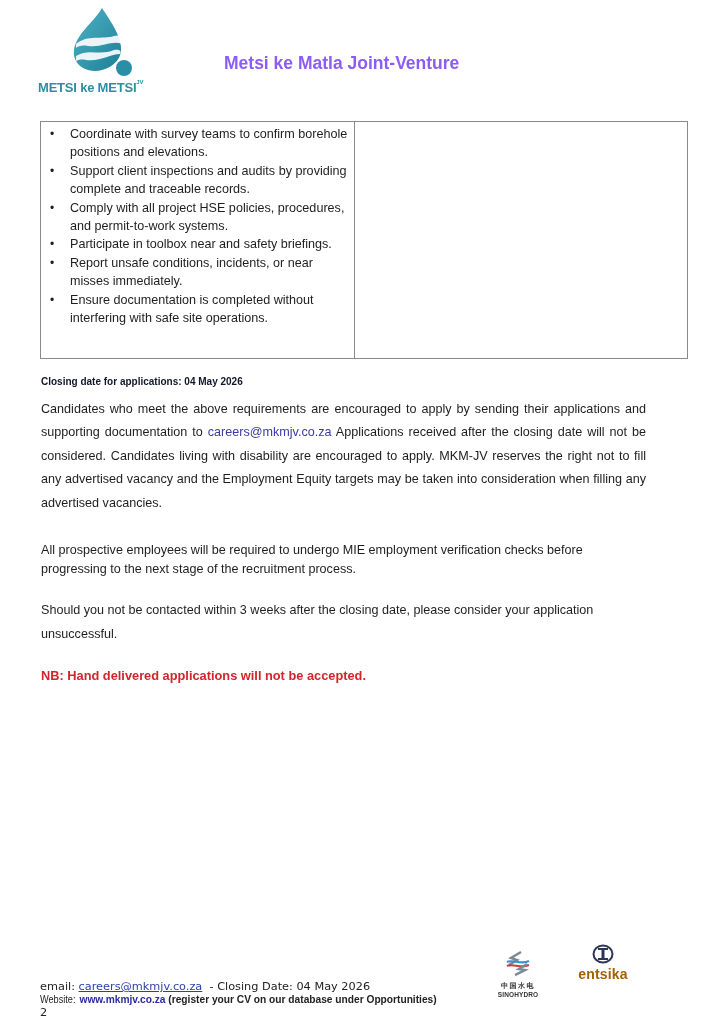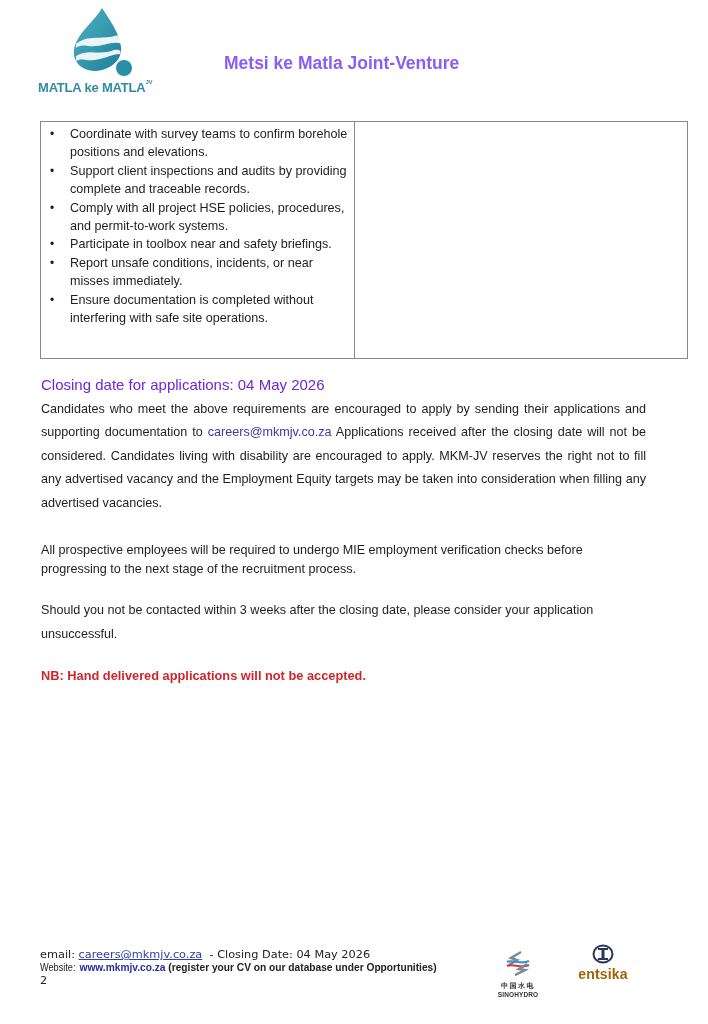--- a/index.html
+++ b/index.html
@@ -21,33 +21,33 @@
   .req-table {
     position: absolute; left: 40px; top: 121px; width: 648px; height: 238px;
     border: 1px solid #8a8a8a; box-sizing: border-box; display: flex;
   }
   .req-col-left { width: 314px; border-right: 1px solid #8a8a8a; box-sizing: border-box; padding-top: 3px; }
   .req-col-right { flex: 1; }
   .req-list { list-style: none; margin: 0; padding: 0; }
   .req-item { position: relative; padding-left: 29px; font-size: 12.6px; line-height: 18.4px; color: #1e1e1e; padding-right: 6px; }
   .req-item .bullet { position: absolute; left: 9px; top: 0; font-size: 12px; }
   .closing-heading {
-    position: absolute; left: 41px; top: 376px; font-size: 15px; font-weight: normal; color: #6d28d9;
+    position: absolute; left: 41px; top: 376px; font-size: 10px; font-weight: bold; color: #0f172a;
   }
   .para {
     position: absolute; left: 41px; width: 605px; font-size: 12.6px; color: #1e1e1e;
   }
   .para-apply { top: 398px; line-height: 23.4px; text-align: justify; }
   .para-mie { top: 541px; line-height: 18.6px; }
   .para-contact { top: 598px; line-height: 24px; }
   .link-email { color: #3a3aa8; text-decoration: none; }
   .nb {
     position: absolute; left: 41px; top: 668px; font-size: 12.8px; font-weight: bold; color: #d0262b;
   }
-  .footer { position: absolute; left: 40px; top: 948px; }
+  .footer { position: absolute; left: 40px; top: 980px; }
   .footer-line1 { font-family: "DejaVu Sans", sans-serif; font-size: 11.3px; color: #222; white-space: nowrap; }
   .footer-line1 a { color: #2f3fa8; text-decoration: underline; }
   .footer-line2 { font-size: 10.2px; color: #222; white-space: nowrap; margin-top: 1px; }
   .footer-line2 .w-label { font-weight: normal; transform: scaleX(0.9); display: inline-block; transform-origin: left; }
   .footer-line2 a { color: #2a2aa0; font-weight: bold; }
   .footer-line2 b { font-weight: bold; }
   .page-num { font-family: "DejaVu Sans", sans-serif; font-size: 11.3px; color: #222; margin-top: 1px; }
   .sinohydro { position: absolute; left: 492px; top: 950px; width: 52px; text-align: center; }
   .sinohydro .cn { font-size: 7px; color: #333; letter-spacing: 1.5px; margin-top: 1px; font-weight: bold; }
   .sinohydro .en { font-size: 6.5px; color: #333; font-weight: bold; letter-spacing: 0.1px; }
@@ -63,21 +63,21 @@
       <linearGradient id="dropg" x1="0" y1="0" x2="1" y2="1">
         <stop offset="0" stop-color="#4fb3c6"></stop>
         <stop offset="1" stop-color="#1d7f96"></stop>
       </linearGradient>
     </defs>
     <path d="M34 2 C26 16 8 28 6 44 C4 58 18 68 34 64 C48 60 56 50 52 36 C50 26 42 14 34 2 Z" fill="url(#dropg)"></path>
     <path d="M8 38 C20 28 34 34 46 30 C52 28 56 32 54 38 C44 34 34 42 20 40 C14 39 10 40 8 42 Z" fill="#ffffff" opacity="0.9"></path>
     <path d="M8 50 C20 42 32 50 46 44 C50 43 54 44 52 48 C42 48 32 56 18 54 C13 53 10 54 8 55 Z" fill="#ffffff" opacity="0.9"></path>
     <circle cx="56" cy="62" r="8" fill="#2a8ea6"></circle>
   </svg>
-  <div class="logo-text"><span>MATLA ke MATLA</span><sup>JV</sup></div>
+  <div class="logo-text"><span>METSI ke METSI</span><sup>JV</sup></div>
 </div>
 
 <div class="doc-title">Metsi ke Matla Joint-Venture</div>
 
 <div class="req-table">
   <div class="req-col-left">
     <ul class="req-list">
       <li class="req-item"><span class="bullet">•</span><span>Coordinate with survey teams to confirm borehole positions and elevations.</span></li>
       <li class="req-item"><span class="bullet">•</span><span>Support client inspections and audits by providing complete and traceable records.</span></li>
       <li class="req-item"><span class="bullet">•</span><span>Comply with all project HSE policies, procedures, and permit-to-work systems.</span></li>

